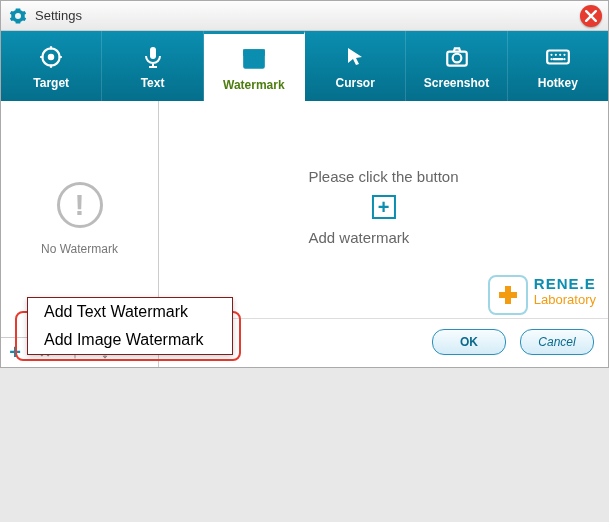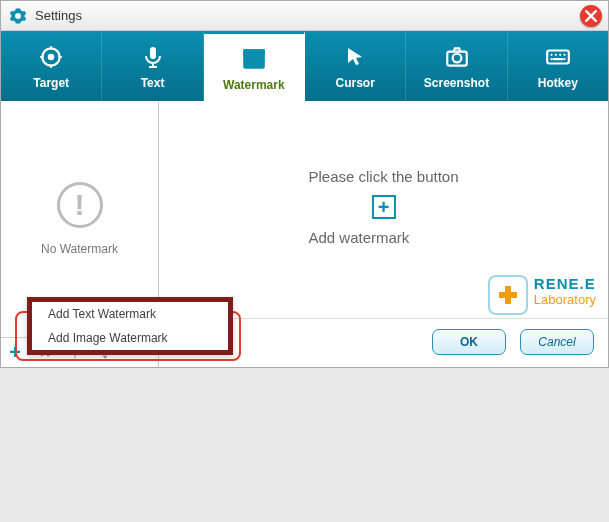--- a/index.html
+++ b/index.html
@@ -39,24 +39,24 @@
 .logo .badge { width:40px; height:40px; background:#fff; border:2px solid #9fd6e6; border-radius:8px; display:flex; align-items:center; justify-content:center; position:relative; }
 .logo .badge .cross { width:18px; height:18px; position:relative; }
 .logo .badge .cross:before, .logo .badge .cross:after { content:""; position:absolute; background:#f39c12; }
 .logo .badge .cross:before { left:6px; top:0; width:6px; height:18px; }
 .logo .badge .cross:after { top:6px; left:0; height:6px; width:18px; }
 .logo .text { display:flex; flex-direction:column; font-family: "Comic Sans MS", cursive; }
 .logo .text .l1 { color:#0b8eb0; font-size:15px; font-weight:bold; letter-spacing:1px; }
 .logo .text .l2 { color:#f39c12; font-size:13px; text-align:right; }
 
 .dialog-buttons { position:absolute; right:14px; bottom:12px; display:flex; gap:14px; }
-.dialog-buttons button { width:74px; height:26px; border:1px solid #2a8fbd; background: linear-gradient(#f7fcff,#d4ecf7); color:#0b6a8c; font-size:12px; font-weight:bold; border-radius:7px; cursor:pointer; }
+.dialog-buttons button { width:74px; height:26px; border:1px solid #2a8fbd; background: linear-gradient(#f7fcff,#d4ecf7); color:#0b6a8c; font-size:12px; font-weight:bold; border-radius:12px; cursor:pointer; }
 .dialog-buttons button:last-child { font-weight:normal;font-style:italic; }
 
-.popup { position:absolute; left:26px; bottom:12px; width:206px; background:#fff; border:5px solid #7f1d1d; box-shadow: 0 2px 6px rgba(0,0,0,.2); font-size:12px; color:#404040; z-index:5; }
+.popup { position:absolute; left:26px; bottom:12px; width:206px; background:#fff; border:1px solid #7f1d1d; box-shadow: 0 2px 6px rgba(0,0,0,.2); font-size:16px; color:#000000; z-index:5; }
 .popup .item { padding:5px 16px; cursor:pointer; }
 
 .highlight { position:absolute; left:14px; bottom:6px; width:226px; height:50px; border:2px solid #e63b2e; border-radius:8px; pointer-events:none; z-index:4; }
 
 .footer-line { position:absolute; left:0; right:0; bottom:48px; height:1px; background:#ddd; }
 </style>
 </head>
 <body>
 
 <div class="window">

